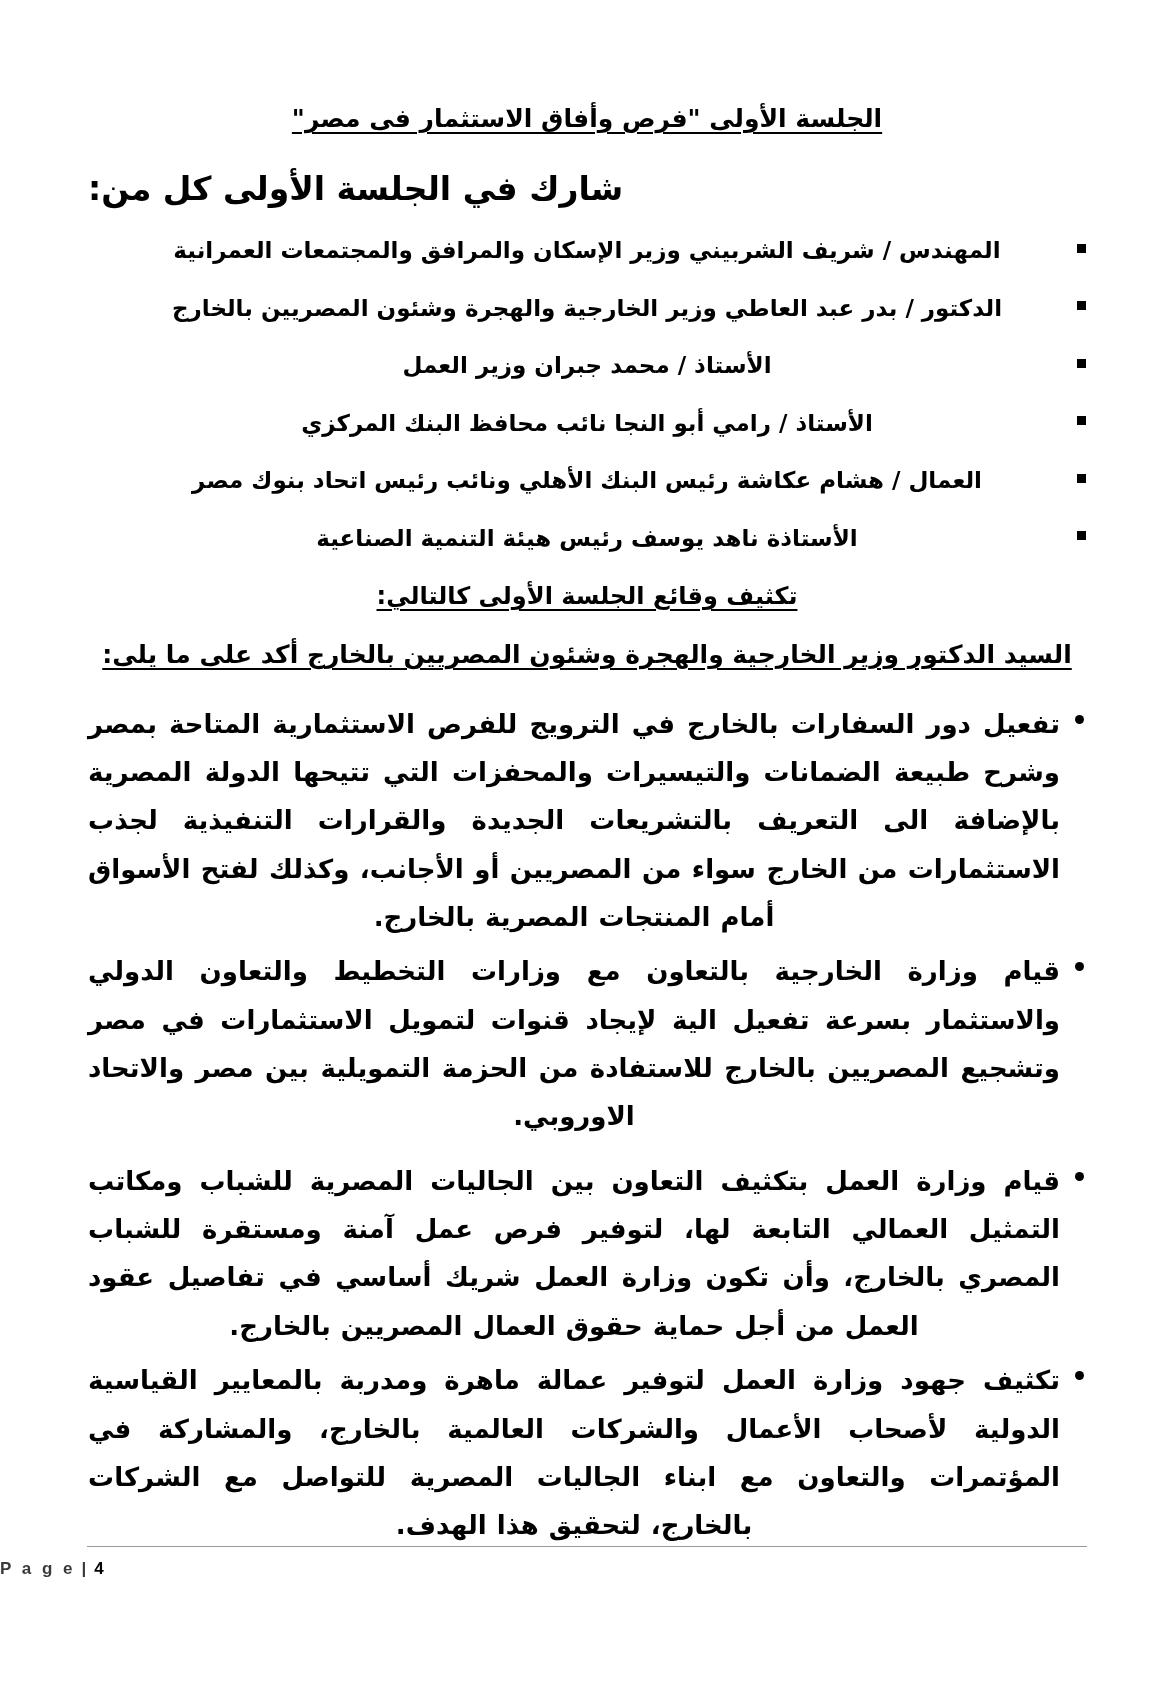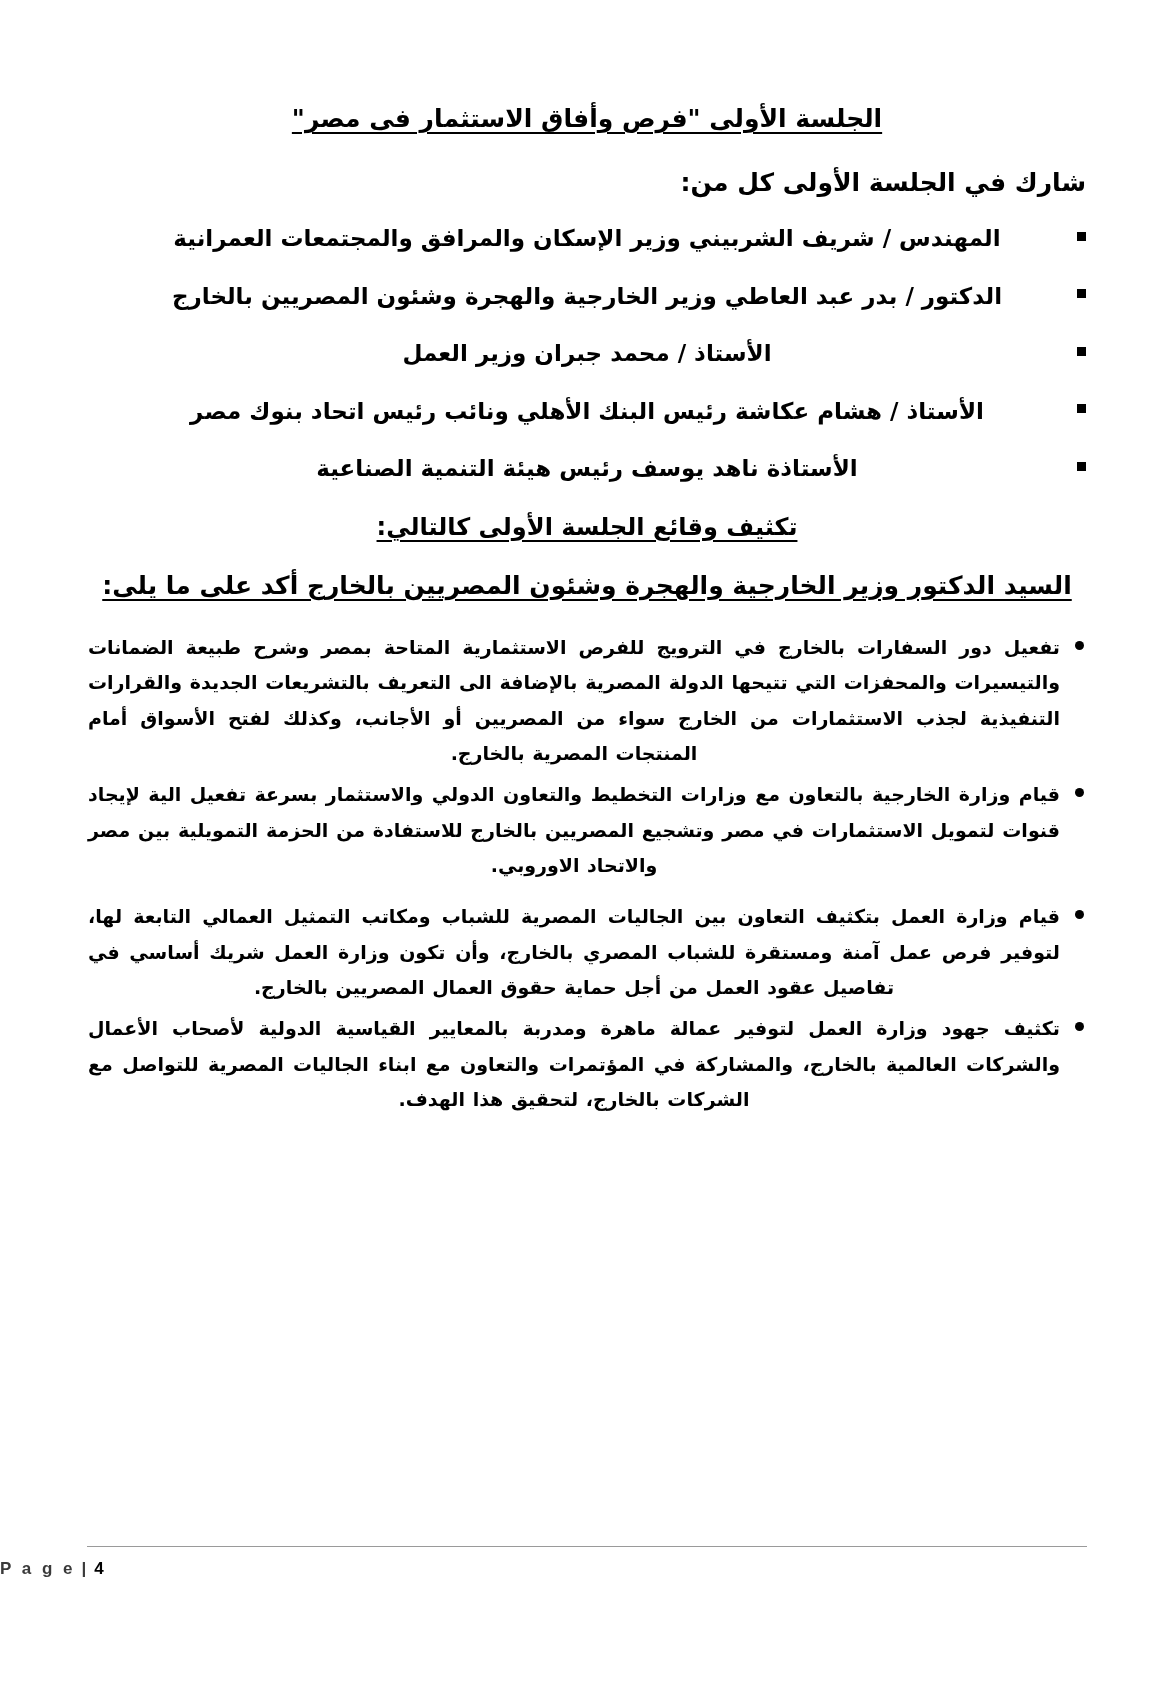--- a/index.html
+++ b/index.html
@@ -35,22 +35,22 @@
     margin: 0 0 26px 0;
     letter-spacing: 0;
   }
   .doc-title .u {
     text-decoration: underline;
     text-underline-offset: 5px;
     text-decoration-thickness: 2px;
   }
 
   .lead-line {
-    text-align: right;
-    font-size: 25px;
+    text-align: left;
+    font-size: 33px;
     font-weight: bold;
     line-height: 1.5;
     margin: 0 0 20px 0;
   }
 
   .member-list {
     list-style: none;
     margin: 0 0 14px 0;
     padding: 0;
   }
@@ -92,21 +92,21 @@
     margin: 0 0 26px 0;
   }
 
   .para-list {
     list-style: none;
     margin: 0 0 4px 0;
     padding: 0;
   }
   .para-list li {
     position: relative;
-    font-size: 19px;
+    font-size: 26px;
     font-weight: bold;
     line-height: 1.86;
     text-align: justify;
     text-align-last: center;
     margin: 0 0 6px 0;
     padding-right: 26px;
     word-spacing: 1px;
   }
   .para-list li .dot {
     position: absolute;
@@ -164,24 +164,25 @@
     <li>
       <span class="sq"></span>
       <span>الدكتور / بدر عبد العاطي وزير الخارجية والهجرة وشئون المصريين بالخارج</span>
     </li>
     <li>
       <span class="sq"></span>
       <span>الأستاذ / محمد جبران وزير العمل</span>
     </li>
     <li>
       <span class="sq"></span>
-    </li>
-    <li>
-      <span class="sq"></span>
-      <span>الأستاذ / هشام عكاشة رئيس البنك الأهلي ونائب رئيس اتحاد بنوك مصر</span>
+      <span>الأستاذ / رامي أبو النجا نائب محافظ البنك المركزي</span>
+    </li>
+    <li>
+      <span class="sq"></span>
+      <span>العمال / هشام عكاشة رئيس البنك الأهلي ونائب رئيس اتحاد بنوك مصر</span>
     </li>
     <li>
       <span class="sq"></span>
       <span>الأستاذة ناهد يوسف رئيس هيئة التنمية الصناعية</span>
     </li>
   </ul>
 
   <div class="section-head">
     <span class="u">تكثيف وقائع الجلسة الأولى كالتالي:</span>
   </div>

